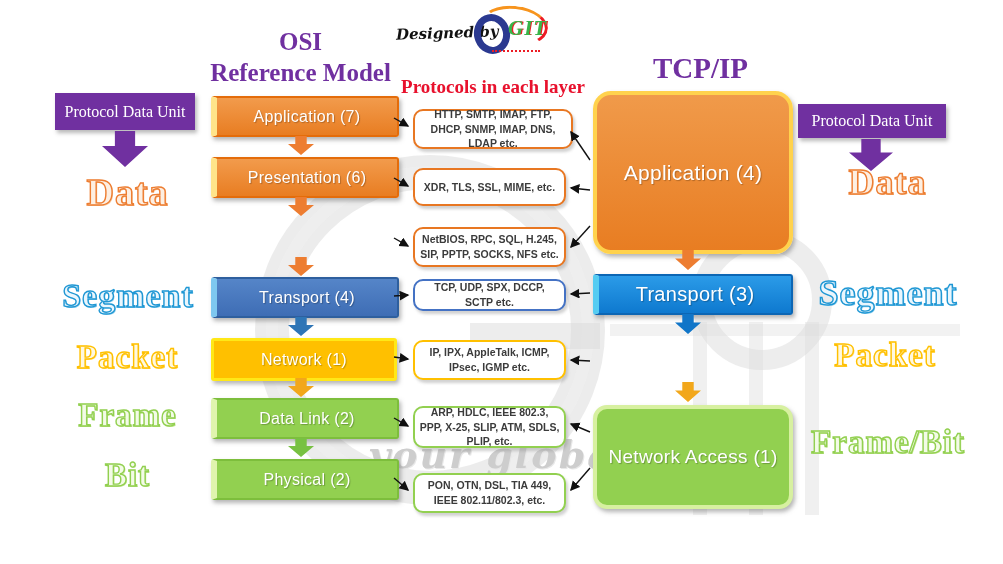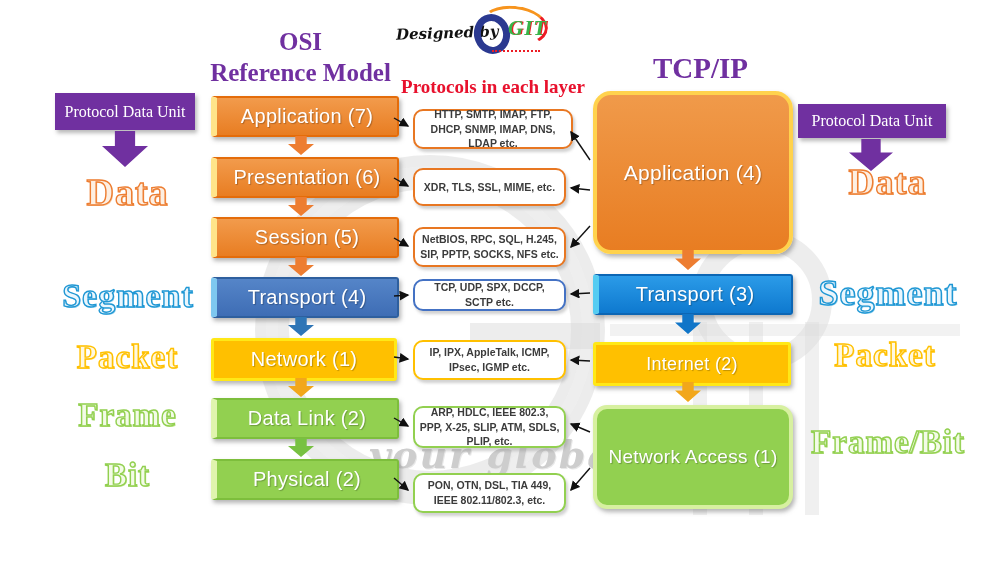--- a/index.html
+++ b/index.html
@@ -70,21 +70,21 @@
     z-index:2;text-align:center;font-family:"Liberation Serif",serif;font-weight:bold;
     letter-spacing:1px;white-space:nowrap;
   }
   .t-orange{color:#FDEFE2;-webkit-text-stroke:1.4px #ED7D31;text-shadow:1px 1px 0 #f7c89d;}
   .t-blue  {color:#EAF6FD;-webkit-text-stroke:1.4px #1F97D4;text-shadow:1px 1px 0 #9ed6f0;}
   .t-gold  {color:#FFF8DF;-webkit-text-stroke:1.4px #FFC000;text-shadow:1px 1px 0 #ffe08a;}
   .t-green {color:#F3FBE7;-webkit-text-stroke:1.4px #92D050;text-shadow:1px 1px 0 #c8e89a;}
   
   .layer{
     z-index:2;display:flex;align-items:center;justify-content:center;
-    color:#fff;font-size:20px;letter-spacing:.3px;
+    color:#fff;font-size:16px;letter-spacing:.3px;
     box-shadow:2px 3px 4px rgba(110,110,110,.5);
     text-shadow:1px 1px 1px rgba(0,0,0,.25);border-radius:3px;
   }
   .c-orange{background:linear-gradient(180deg,#F29B4C,#E87D22);border:2px solid #E46C0A;border-left:6px solid #FFE48A;}
   .c-blue  {background:linear-gradient(180deg,#5585C8,#3E6DB5);border:2px solid #2E5F9E;border-left:6px solid #7EC8F0;}
   .c-gold  {background:#FFC000;border:3px solid #FFE817;}
   .c-green {background:#92D050;border:2px solid #7DBE3C;border-left:6px solid #E0F4AE;}
   .c-tcpblue{background:linear-gradient(180deg,#2B9BE8,#0E79CF);border:2px solid #0C66B4;border-left:6px solid #55CCF2;}
   .big-round-orange{
     background:linear-gradient(180deg,#F09A4A,#E87D22);border:4px solid #FFD24D;border-radius:18px;
@@ -150,21 +150,20 @@
 
   <div class="abs pdu-box" style="left:798px;top:104px;width:148px;height:34px;">Protocol Data Unit</div>
   <div class="abs block-arrow" style="left:849px;top:139px;width:44px;height:32px;background:#7030A0;"></div>
   <div class="abs pdu-label t-orange" style="left:810px;top:161px;width:155px;font-size:36px;">Data</div>
   <div class="abs pdu-label t-blue" style="left:798px;top:272px;width:180px;font-size:36px;">Segment</div>
   <div class="abs pdu-label t-gold" style="left:805px;top:337px;width:160px;font-size:33px;">Packet</div>
   <div class="abs pdu-label t-green" style="left:793px;top:424px;width:190px;font-size:33px;">Frame/Bit</div>
 
   <div class="abs layer c-orange" style="left:211px;top:96px;width:180px;height:37px;">Application (7)</div>
   <div class="abs layer c-orange" style="left:211px;top:157px;width:180px;height:37px;">Presentation (6)</div>
-  <div class="abs layer c-orange" style="left:211px;top:217px;width:180px;height:37px;">Session (5)</div>
   <div class="abs layer c-blue" style="left:211px;top:277px;width:180px;height:37px;">Transport (4)</div>
   <div class="abs layer c-gold" style="left:211px;top:338px;width:180px;height:37px;">Network (1)</div>
   <div class="abs layer c-green" style="left:211px;top:398px;width:180px;height:37px;">Data Link (2)</div>
   <div class="abs layer c-green" style="left:211px;top:459px;width:180px;height:37px;">Physical (2)</div>
 
   <div class="abs block-arrow" style="left:288px;top:136px;width:26px;height:19px;background:#ED7D31;"></div>
   <div class="abs block-arrow" style="left:288px;top:197px;width:26px;height:19px;background:#ED7D31;"></div>
   <div class="abs block-arrow" style="left:288px;top:257px;width:26px;height:19px;background:#ED7D31;"></div>
   <div class="abs block-arrow" style="left:288px;top:317px;width:26px;height:19px;background:#2E75B6;"></div>
   <div class="abs block-arrow" style="left:288px;top:378px;width:26px;height:19px;background:#F2A71B;"></div>
@@ -173,21 +172,20 @@
   <div class="abs proto-box b-orange" style="left:413px;top:109px;width:160px;height:40px;">HTTP, SMTP, IMAP, FTP, DHCP, SNMP, IMAP, DNS, LDAP etc.</div>
   <div class="abs proto-box b-orange" style="left:413px;top:168px;width:153px;height:38px;">XDR, TLS, SSL, MIME, etc.</div>
   <div class="abs proto-box b-orange" style="left:413px;top:227px;width:153px;height:40px;">NetBIOS, RPC, SQL, H.245, SIP, PPTP, SOCKS, NFS etc.</div>
   <div class="abs proto-box b-blue" style="left:413px;top:279px;width:153px;height:32px;">TCP, UDP, SPX, DCCP, SCTP etc.</div>
   <div class="abs proto-box b-gold" style="left:413px;top:340px;width:153px;height:40px;">IP, IPX, AppleTalk, ICMP, IPsec, IGMP etc.</div>
   <div class="abs proto-box b-green" style="left:413px;top:406px;width:153px;height:42px;">ARP, HDLC, IEEE 802.3, PPP, X-25, SLIP, ATM, SDLS, PLIP, etc.</div>
   <div class="abs proto-box b-green" style="left:413px;top:473px;width:153px;height:40px;">PON, OTN, DSL, TIA 449, IEEE 802.11/802.3, etc.</div>
 
   <div class="abs layer big-round-orange" style="left:593px;top:91px;width:192px;height:155px;">Application (4)</div>
   <div class="abs layer c-tcpblue" style="left:593px;top:274px;width:192px;height:37px;font-size:20px;">Transport (3)</div>
-  <div class="abs layer c-gold" style="left:593px;top:342px;width:192px;height:38px;font-size:18px;">Internet (2)</div>
   <div class="abs layer big-round-green" style="left:593px;top:405px;width:192px;height:96px;">Network Access (1)</div>
 
   <div class="abs block-arrow" style="left:675px;top:250px;width:26px;height:20px;background:#ED7D31;"></div>
   <div class="abs block-arrow" style="left:675px;top:314px;width:26px;height:20px;background:#1075C8;"></div>
   <div class="abs block-arrow" style="left:675px;top:382px;width:26px;height:20px;background:#F2A71B;"></div>
 
   <svg id="connectors" width="1003" height="564">
     <defs>
       <marker id="ah" markerWidth="8" markerHeight="8" refX="6" refY="3.5" orient="auto">
         <path d="M0,0 L7,3.5 L0,7 z" fill="#111"></path>

